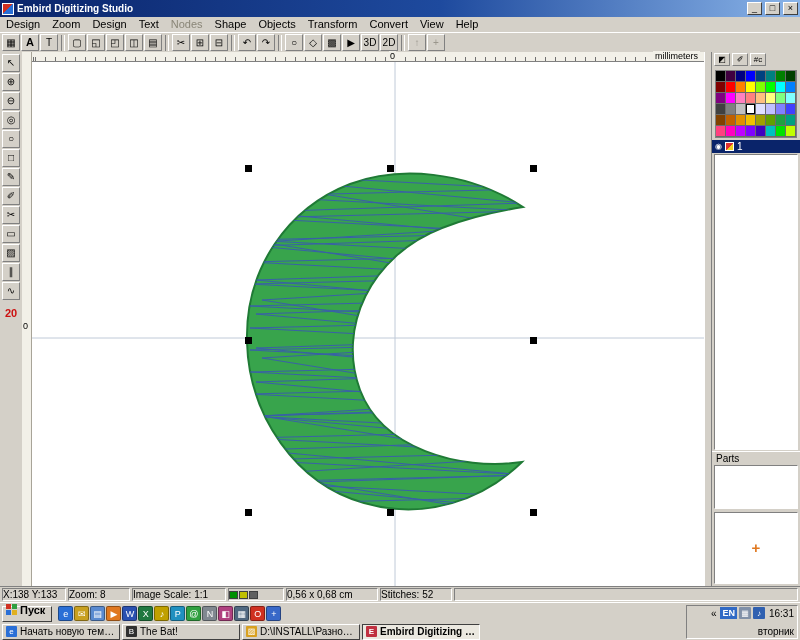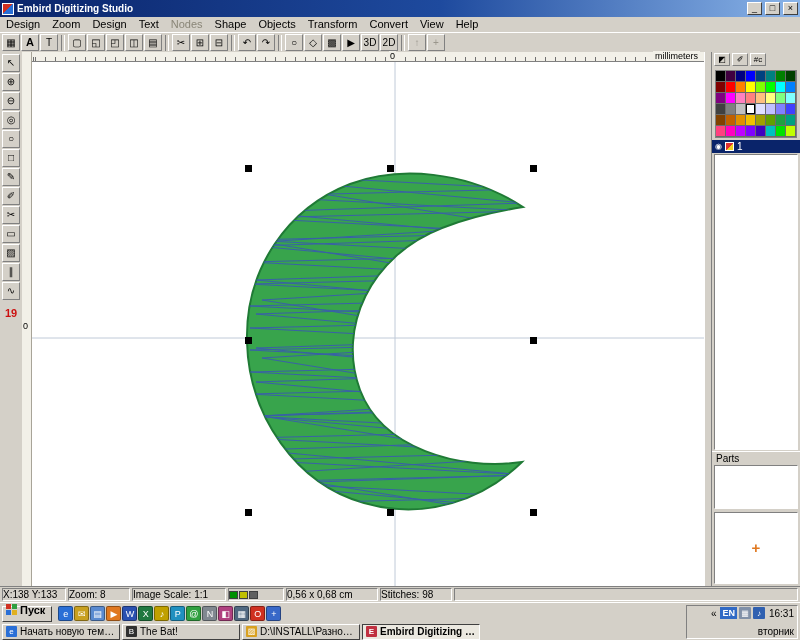--- a/index.html
+++ b/index.html
@@ -155,21 +155,21 @@
     <div class="tool-btn">◎</div>
     <div class="tool-btn">○</div>
     <div class="tool-btn">□</div>
     <div class="tool-btn">✎</div>
     <div class="tool-btn">✐</div>
     <div class="tool-btn">✂</div>
     <div class="tool-btn">▭</div>
     <div class="tool-btn">▨</div>
     <div class="tool-btn">∥</div>
     <div class="tool-btn">∿</div>
-    <div id="tool-count">19</div>
+    <div id="tool-count">20</div>
   </div>
 
 <div id="h-ruler">
   <span class="origin">0</span>
   <span class="unit">millimeters</span>
 </div>
 <div id="v-ruler">
   <span class="origin">0</span>
 </div>
 
@@ -277,21 +277,21 @@
 <div id="statusbar">
   <div class="status-seg" style="width:64px">X:138 Y:133</div>
   <div class="status-seg" style="width:62px">Zoom: 8</div>
   <div class="status-seg" style="width:94px">Image Scale: 1:1</div>
   <div class="status-seg" style="width:56px">
       <span class="chip" style="background: rgb(0, 144, 0);"></span>
       <span class="chip" style="background: rgb(192, 192, 0);"></span>
       <span class="chip" style="background: rgb(96, 96, 96);"></span>
     </div>
   <div class="status-seg" style="width:92px">0,56 x 0,68 cm</div>
-  <div class="status-seg" style="width:72px">Stitches: 98</div>
+  <div class="status-seg" style="width:72px">Stitches: 52</div>
   <div class="status-seg" id="seg-fill"></div>
 </div>
 
 <div id="taskbar">
   <div id="tb-row1">
     <div id="start-btn">
       <span id="start-flag">
         <i style="background:#d03020"></i>
           <i style="background:#30a040"></i>
         <i style="background:#2a6fd6"></i>

